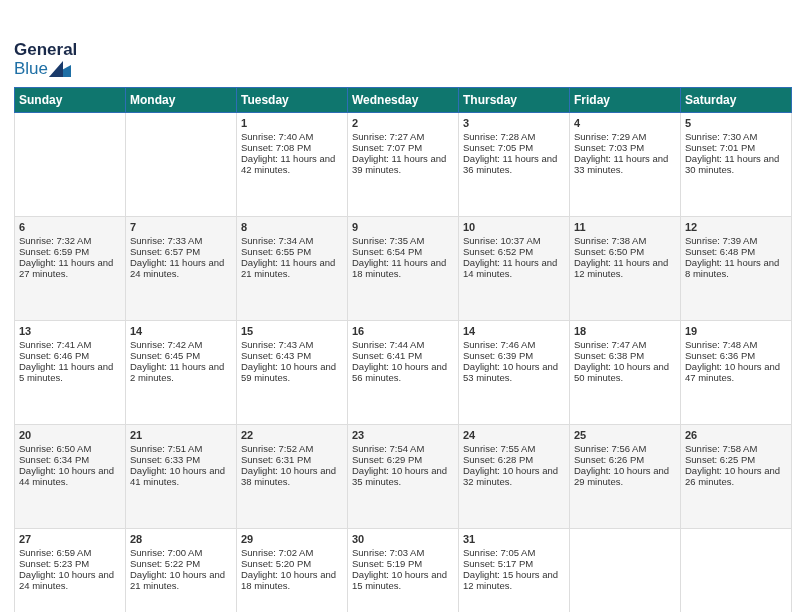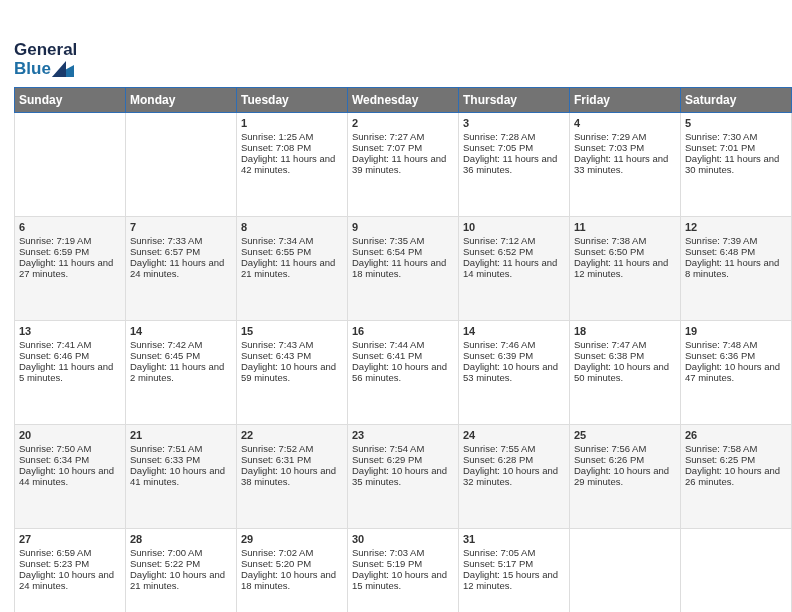--- a/index.html
+++ b/index.html
@@ -41,21 +41,21 @@
       font-size: 14px;
       color: #555;
     }
     .calendar {
       flex: 1;
       border-collapse: collapse;
       width: 100%;
       table-layout: fixed;
     }
     .calendar thead tr {
-      background-color: #737373;
+      background-color: #0f766e;
       color: white;
     }
     .calendar thead th {
       padding: 5px 4px;
       font-size: 12px;
       font-weight: bold;
       text-align: left;
       border: 1px solid #2d6db5;
     }
     .calendar tbody tr {
@@ -85,21 +85,21 @@
 </head>
 <body>
 
 <div class="page">
   <div class="header">
     <div class="logo">
       <div style="display:flex; align-items:center; gap:2px;">
         <div style="position:relative; width:46px; height:38px;">
           <div style="position:absolute; top:0; left:0; font-size:17px; font-weight:bold; color:#1a2a4a; line-height:1;">General</div>
           <div style="position:absolute; top:18px; left:0; display:flex; align-items:center; gap:0;">
-            <span style="font-size:17px; font-weight:bold; color:#1e6fa5; line-height:1;">Blue</span>
+            <span style="font-size:17px; font-weight:normal; color:#1e6fa5; line-height:1;">Blue</span>
             <svg width="22" height="16" viewBox="0 0 22 16" style="margin-left:1px; margin-top:2px;">
               <polygon points="0,16 22,4 22,16" fill="#1e6fa5"></polygon>
               <polygon points="0,16 14,0 14,16" fill="#1a3a6a"></polygon>
             </svg>
           </div>
         </div>
       </div>
     </div>
     <div class="title-block">
       <div class="month-title"></div>
@@ -116,46 +116,46 @@
           <th>Wednesday</th>
           <th>Thursday</th>
           <th>Friday</th>
           <th>Saturday</th>
         </tr>
     </thead>
     <tbody id="calendar-body">
     <tr class="row-white">
           <td></td>
           <td></td>
-          <td><span class="day-num">1</span><span>Sunrise: 1:25 AM</span><br><span>Sunset: 7:08 PM</span><br><span>Daylight: 11 hours and 42 minutes.</span></td>
+          <td><span class="day-num">1</span><span>Sunrise: 7:40 AM</span><br><span>Sunset: 7:08 PM</span><br><span>Daylight: 11 hours and 42 minutes.</span></td>
           <td><span class="day-num">2</span><span>Sunrise: 7:27 AM</span><br><span>Sunset: 7:07 PM</span><br><span>Daylight: 11 hours and 39 minutes.</span></td>
           <td><span class="day-num">3</span><span>Sunrise: 7:28 AM</span><br><span>Sunset: 7:05 PM</span><br><span>Daylight: 11 hours and 36 minutes.</span></td>
           <td><span class="day-num">4</span><span>Sunrise: 7:29 AM</span><br><span>Sunset: 7:03 PM</span><br><span>Daylight: 11 hours and 33 minutes.</span></td>
           <td><span class="day-num">5</span><span>Sunrise: 7:30 AM</span><br><span>Sunset: 7:01 PM</span><br><span>Daylight: 11 hours and 30 minutes.</span></td>
         </tr>
         <tr class="row-alt">
-          <td><span class="day-num">6</span><span>Sunrise: 7:19 AM</span><br><span>Sunset: 6:59 PM</span><br><span>Daylight: 11 hours and 27 minutes.</span></td>
+          <td><span class="day-num">6</span><span>Sunrise: 7:32 AM</span><br><span>Sunset: 6:59 PM</span><br><span>Daylight: 11 hours and 27 minutes.</span></td>
           <td><span class="day-num">7</span><span>Sunrise: 7:33 AM</span><br><span>Sunset: 6:57 PM</span><br><span>Daylight: 11 hours and 24 minutes.</span></td>
           <td><span class="day-num">8</span><span>Sunrise: 7:34 AM</span><br><span>Sunset: 6:55 PM</span><br><span>Daylight: 11 hours and 21 minutes.</span></td>
           <td><span class="day-num">9</span><span>Sunrise: 7:35 AM</span><br><span>Sunset: 6:54 PM</span><br><span>Daylight: 11 hours and 18 minutes.</span></td>
-          <td><span class="day-num">10</span><span>Sunrise: 7:12 AM</span><br><span>Sunset: 6:52 PM</span><br><span>Daylight: 11 hours and 14 minutes.</span></td>
+          <td><span class="day-num">10</span><span>Sunrise: 10:37 AM</span><br><span>Sunset: 6:52 PM</span><br><span>Daylight: 11 hours and 14 minutes.</span></td>
           <td><span class="day-num">11</span><span>Sunrise: 7:38 AM</span><br><span>Sunset: 6:50 PM</span><br><span>Daylight: 11 hours and 12 minutes.</span></td>
           <td><span class="day-num">12</span><span>Sunrise: 7:39 AM</span><br><span>Sunset: 6:48 PM</span><br><span>Daylight: 11 hours and 8 minutes.</span></td>
         </tr>
         <tr class="row-white">
           <td><span class="day-num">13</span><span>Sunrise: 7:41 AM</span><br><span>Sunset: 6:46 PM</span><br><span>Daylight: 11 hours and 5 minutes.</span></td>
           <td><span class="day-num">14</span><span>Sunrise: 7:42 AM</span><br><span>Sunset: 6:45 PM</span><br><span>Daylight: 11 hours and 2 minutes.</span></td>
           <td><span class="day-num">15</span><span>Sunrise: 7:43 AM</span><br><span>Sunset: 6:43 PM</span><br><span>Daylight: 10 hours and 59 minutes.</span></td>
           <td><span class="day-num">16</span><span>Sunrise: 7:44 AM</span><br><span>Sunset: 6:41 PM</span><br><span>Daylight: 10 hours and 56 minutes.</span></td>
           <td><span class="day-num">14</span><span>Sunrise: 7:46 AM</span><br><span>Sunset: 6:39 PM</span><br><span>Daylight: 10 hours and 53 minutes.</span></td>
           <td><span class="day-num">18</span><span>Sunrise: 7:47 AM</span><br><span>Sunset: 6:38 PM</span><br><span>Daylight: 10 hours and 50 minutes.</span></td>
           <td><span class="day-num">19</span><span>Sunrise: 7:48 AM</span><br><span>Sunset: 6:36 PM</span><br><span>Daylight: 10 hours and 47 minutes.</span></td>
         </tr>
         <tr class="row-alt">
-          <td><span class="day-num">20</span><span>Sunrise: 7:50 AM</span><br><span>Sunset: 6:34 PM</span><br><span>Daylight: 10 hours and 44 minutes.</span></td>
+          <td><span class="day-num">20</span><span>Sunrise: 6:50 AM</span><br><span>Sunset: 6:34 PM</span><br><span>Daylight: 10 hours and 44 minutes.</span></td>
           <td><span class="day-num">21</span><span>Sunrise: 7:51 AM</span><br><span>Sunset: 6:33 PM</span><br><span>Daylight: 10 hours and 41 minutes.</span></td>
           <td><span class="day-num">22</span><span>Sunrise: 7:52 AM</span><br><span>Sunset: 6:31 PM</span><br><span>Daylight: 10 hours and 38 minutes.</span></td>
           <td><span class="day-num">23</span><span>Sunrise: 7:54 AM</span><br><span>Sunset: 6:29 PM</span><br><span>Daylight: 10 hours and 35 minutes.</span></td>
           <td><span class="day-num">24</span><span>Sunrise: 7:55 AM</span><br><span>Sunset: 6:28 PM</span><br><span>Daylight: 10 hours and 32 minutes.</span></td>
           <td><span class="day-num">25</span><span>Sunrise: 7:56 AM</span><br><span>Sunset: 6:26 PM</span><br><span>Daylight: 10 hours and 29 minutes.</span></td>
           <td><span class="day-num">26</span><span>Sunrise: 7:58 AM</span><br><span>Sunset: 6:25 PM</span><br><span>Daylight: 10 hours and 26 minutes.</span></td>
         </tr>
         <tr class="row-white">
           <td><span class="day-num">27</span><span>Sunrise: 6:59 AM</span><br><span>Sunset: 5:23 PM</span><br><span>Daylight: 10 hours and 24 minutes.</span></td>
           <td><span class="day-num">28</span><span>Sunrise: 7:00 AM</span><br><span>Sunset: 5:22 PM</span><br><span>Daylight: 10 hours and 21 minutes.</span></td>

